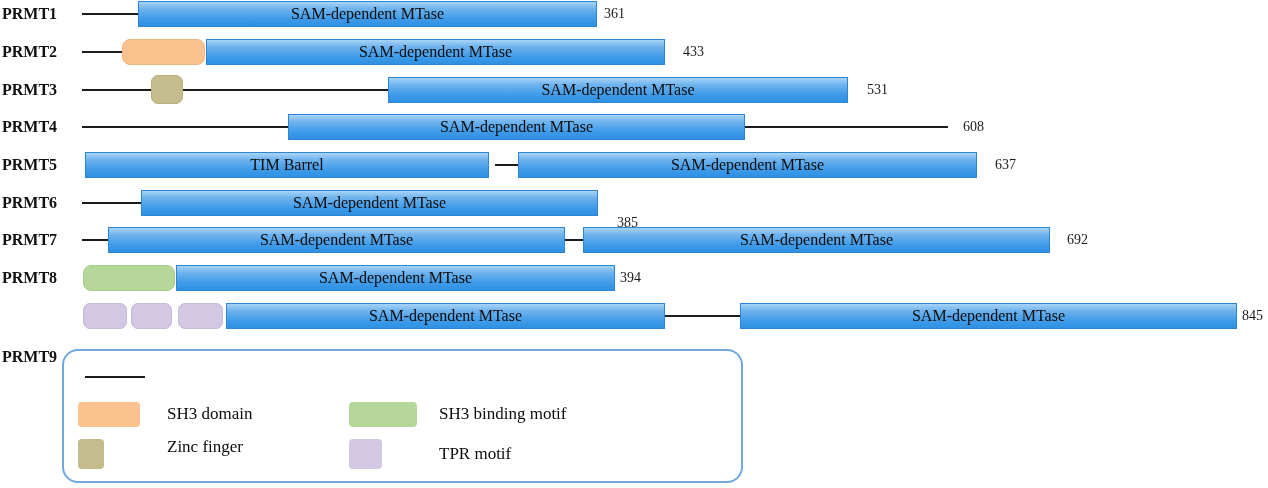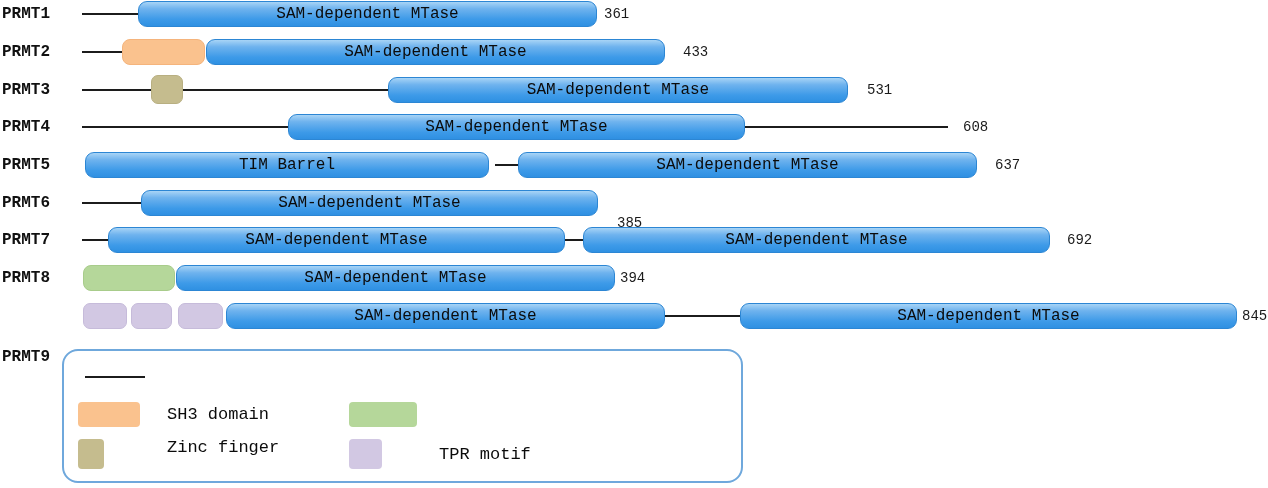--- a/index.html
+++ b/index.html
@@ -1,34 +1,34 @@
 <!DOCTYPE html>
 <html><head>
 <meta charset="utf-8">
 <style>
   html,body{margin:0;padding:0;background:#ffffff;}
   .canvas{
     position:relative;
     width:1268px;height:488px;
     background:#ffffff;
-    font-family:Liberation Mono, monospace;
+    font-family:Liberation Serif, serif;
     overflow:hidden;
   }
   .plabel{
     position:absolute;left:2px;transform:translateY(-50%);
     font-size:16px;font-weight:bold;color:#111;letter-spacing:0px;
     white-space:nowrap;
   }
   .bb-line{
     position:absolute;height:2px;background:#1c1c1c;
   }
   .domain{
     position:absolute;height:26px;box-sizing:border-box;
     display:flex;align-items:center;justify-content:center;
-    border-radius:9px;white-space:nowrap;overflow:hidden;
+    border-radius:0;white-space:nowrap;overflow:hidden;
   }
   .d-mtase{
     background:linear-gradient(180deg,#a8d4f6 0%,#6fb3ee 28%,#3d9ae8 72%,#2f90e2 100%);
     border:1px solid #2c86d4;
   }
   .d-sh3{ background:#fac28e; border:1px solid #f5b47c; border-radius:8px;}
   .d-zinc{ background:#c5bc8e; border:1px solid #b8af81; border-radius:7px; height:29px;}
   .d-sh3b{ background:#b5d79a; border:1px solid #a8cc8b; border-radius:8px;}
   .d-tpr{ background:#d2c8e3; border:1px solid #c6bbda; border-radius:7px;}
   .dlabel{
@@ -141,18 +141,19 @@
   <div class="legend-box">
     <div class="legend-item-swatch lg-line"></div>
 
     <div class="legend-item-swatch lg-sh3"></div>
     <span class="legend-label ll-b1">SH3 domain</span>
 
     <div class="legend-item-swatch lg-zinc"></div>
     <span class="legend-label ll-c1">Zinc finger</span>
 
     <div class="legend-item-swatch lg-sh3b"></div>
+    <span class="legend-label ll-b2">SH3 binding motif</span>
 
     <div class="legend-item-swatch lg-tpr"></div>
     <span class="legend-label ll-c2">TPR motif</span>
   </div>
 
 </div>
 
 </body></html>

